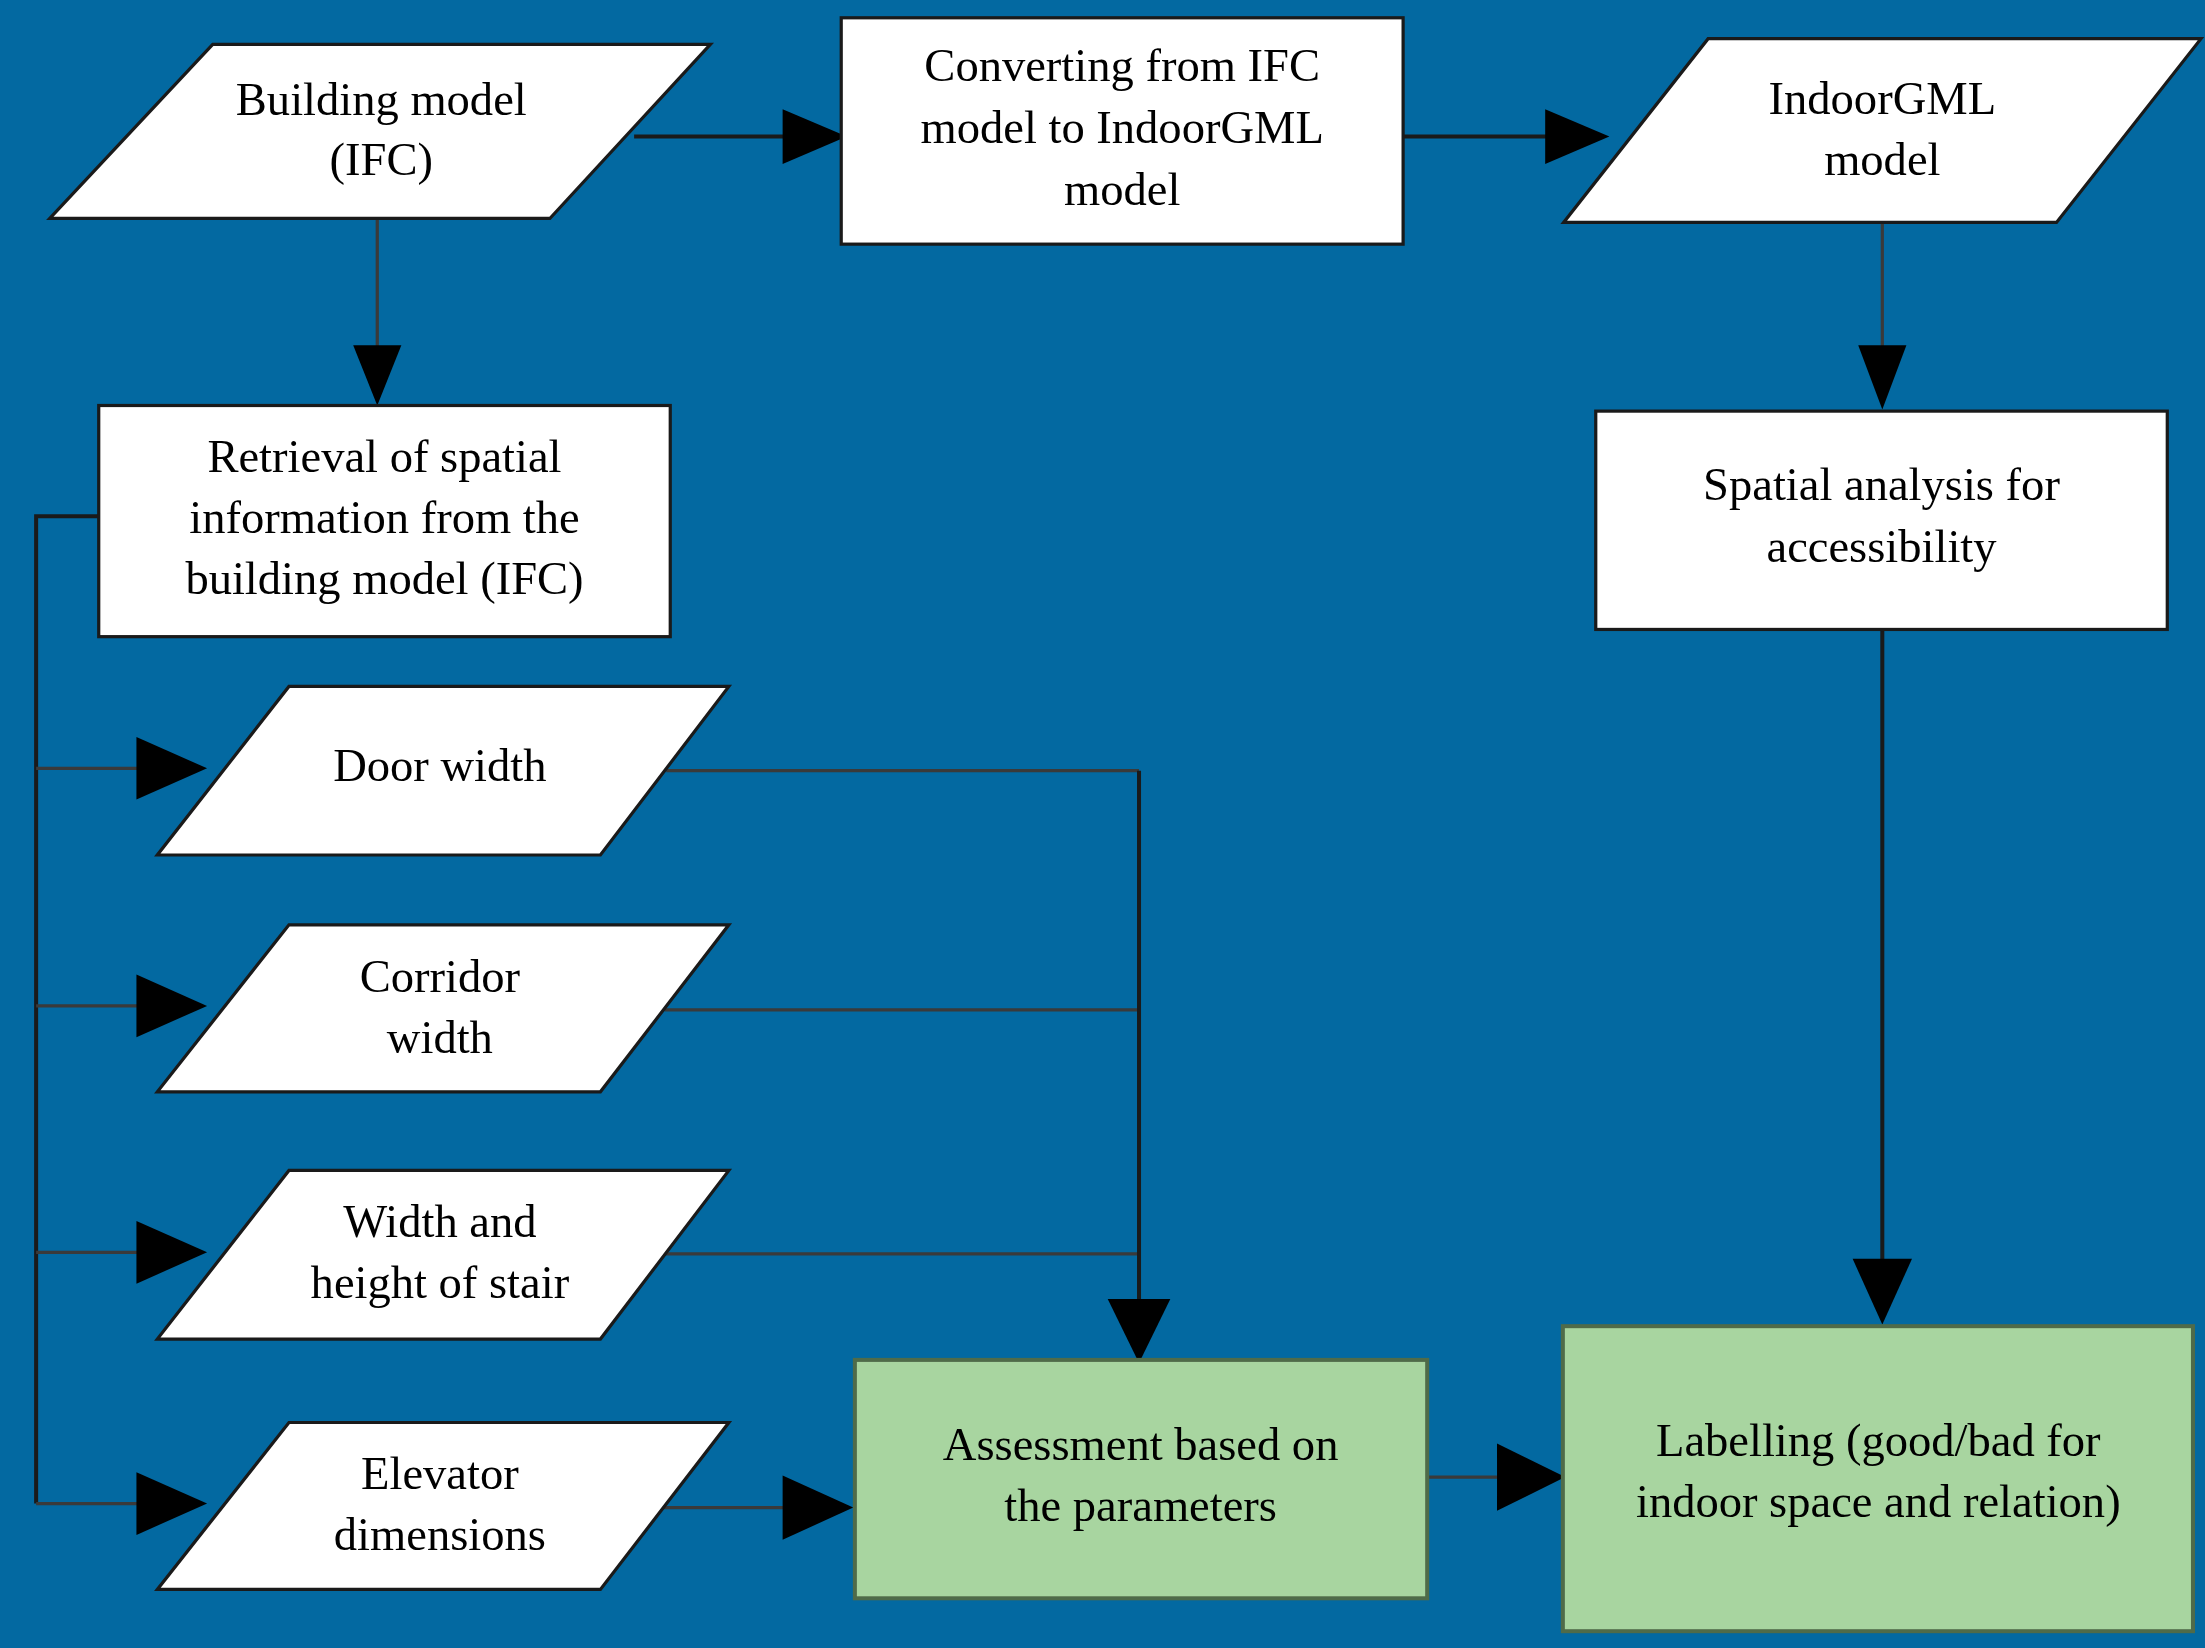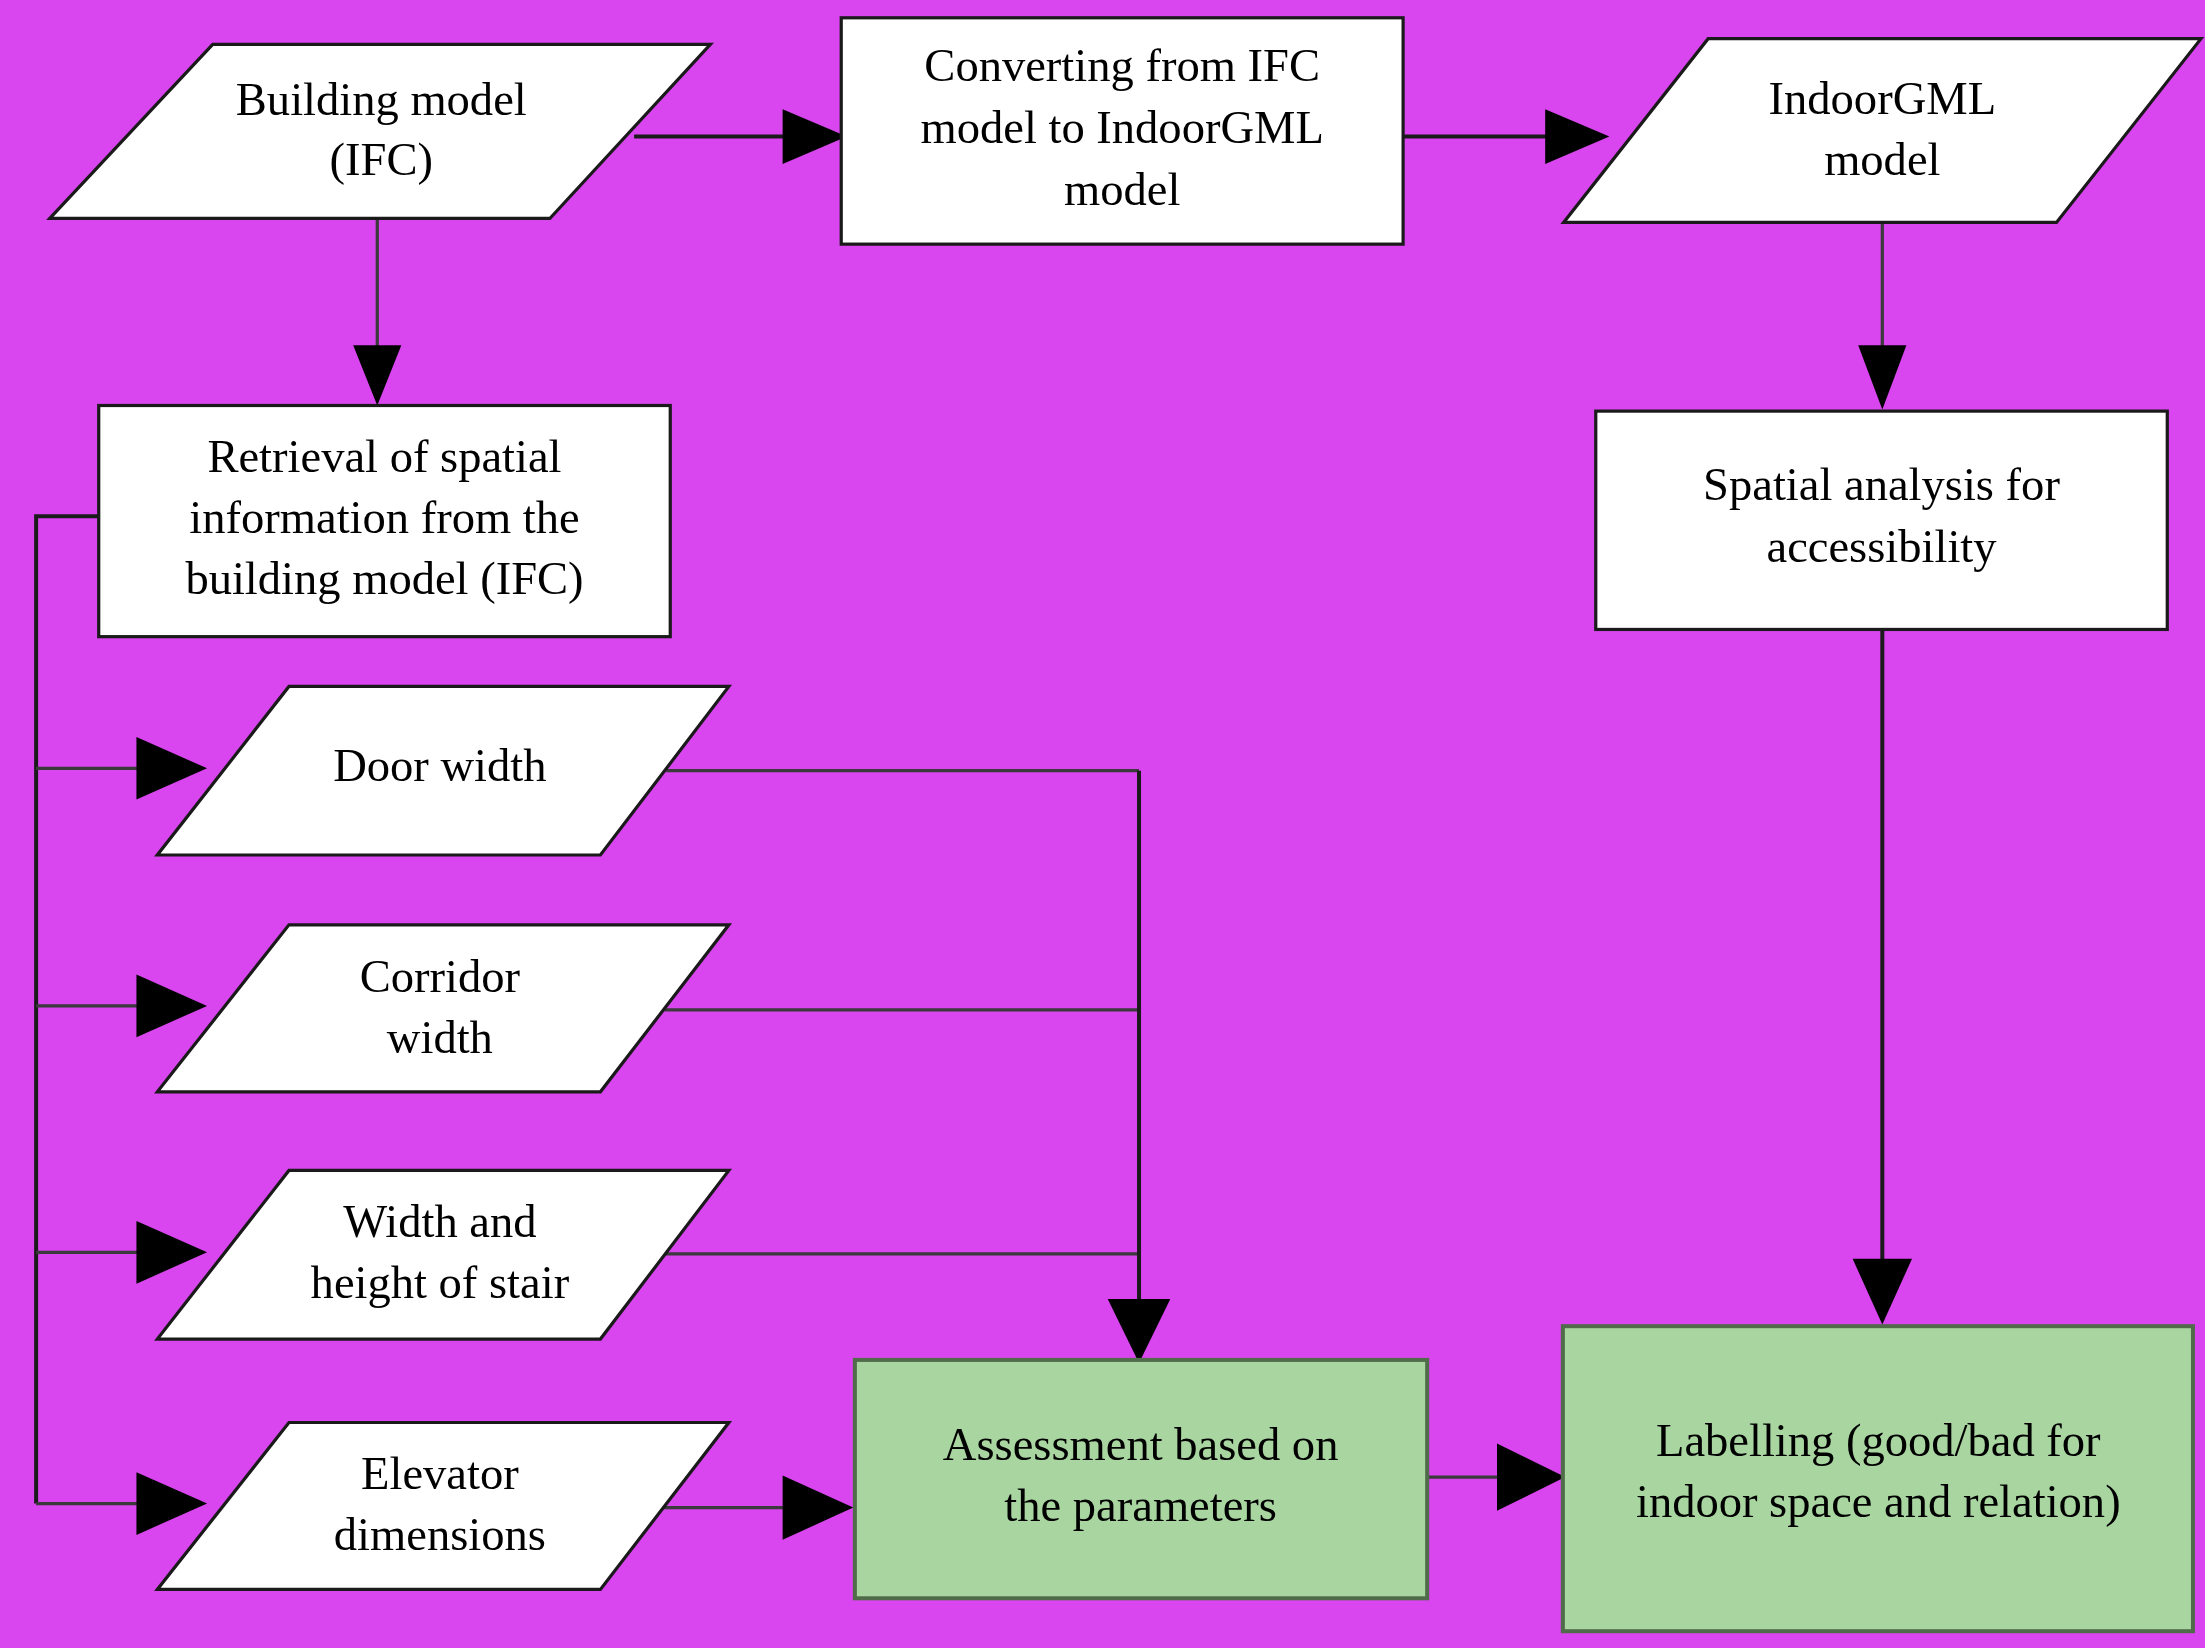--- a/index.html
+++ b/index.html
@@ -4,21 +4,21 @@
 <style>
   html, body {
     margin: 0;
     padding: 0;
     background: #ffffff;
   }
   #canvas-wrap {
     position: relative;
     width: 2205px;
     height: 1649px;
-    background: #d946ef;
+    background: #0369a1;
     overflow: hidden;
   }
   svg#flow {
     display: block;
     width: 2205px;
     height: 1649px;
   }
   .node-text {
     font-family: "Liberation Serif", "DejaVu Serif", serif;
     font-size: 58px;

